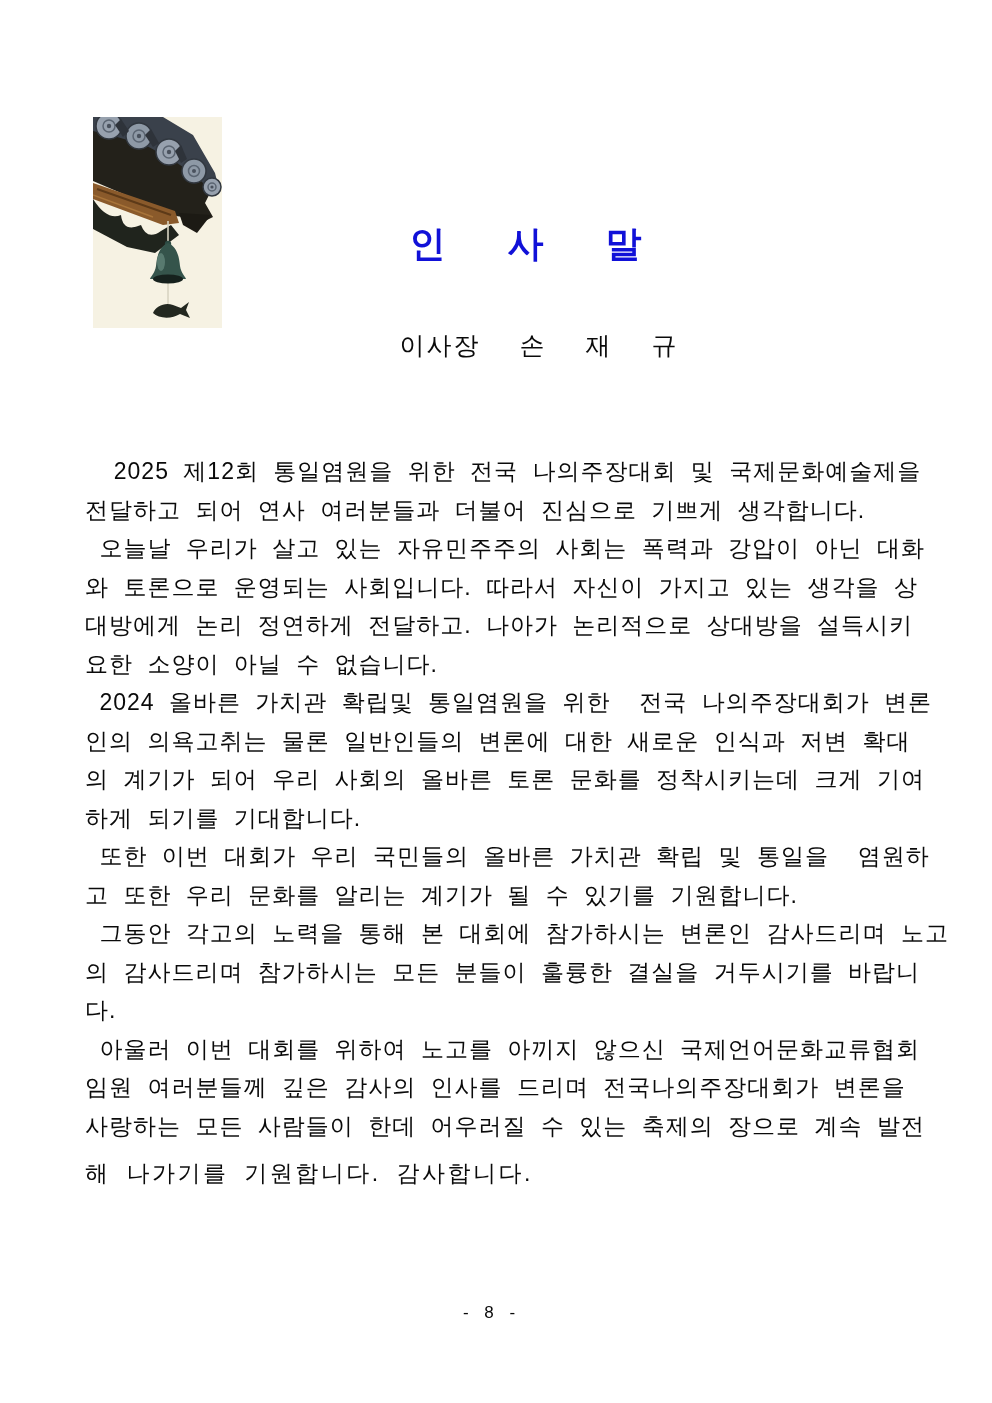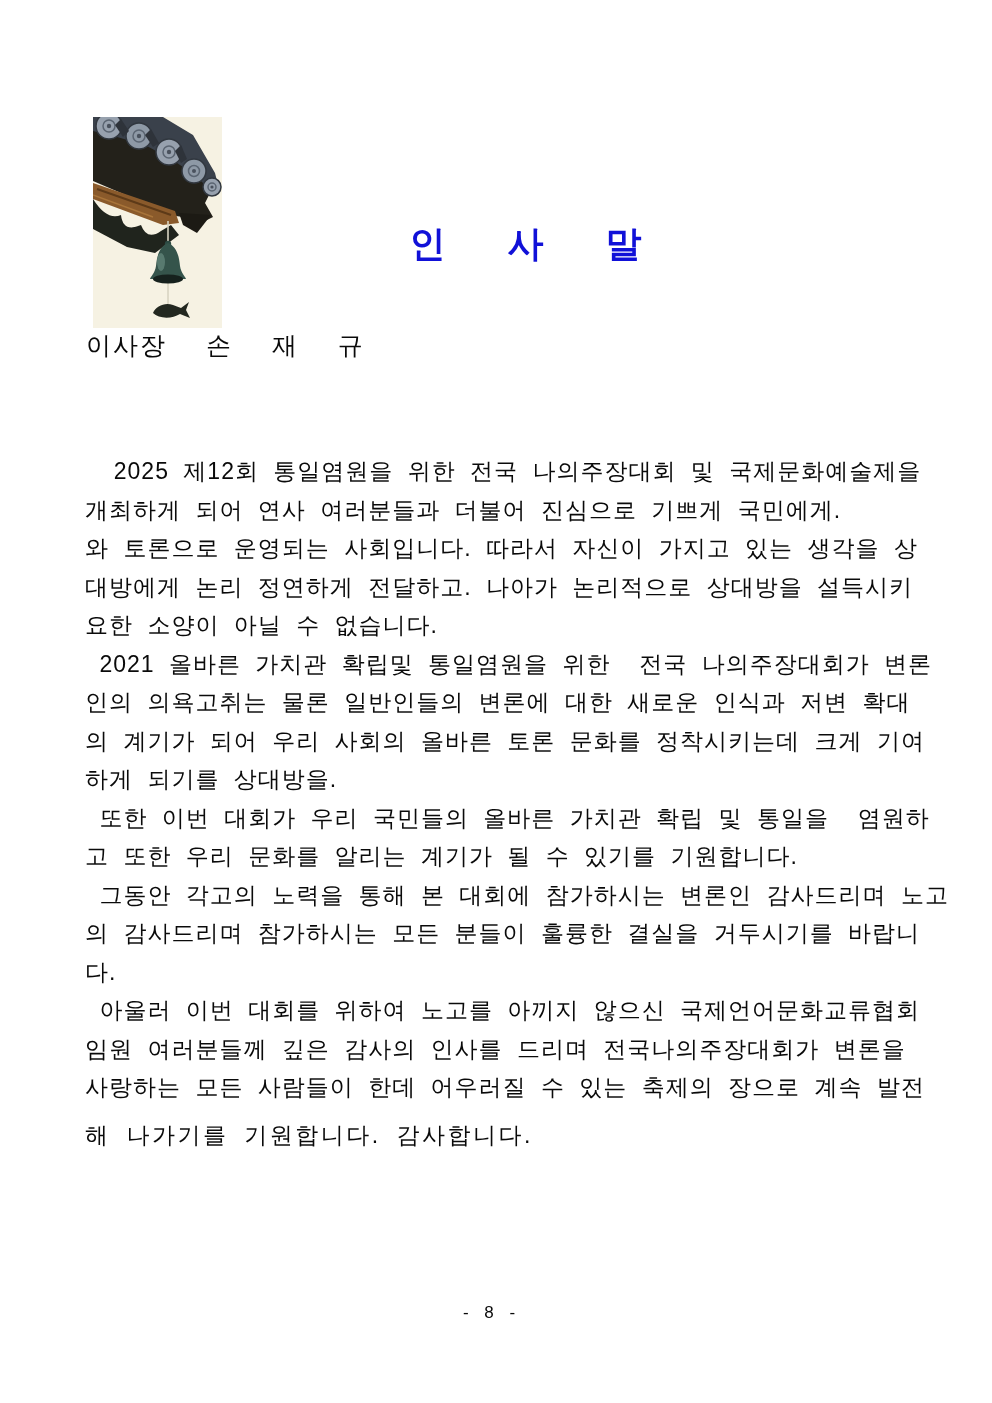--- a/index.html
+++ b/index.html
@@ -34,20 +34,21 @@
     word-spacing: 46px;
     white-space: pre;
   }
   .author {
     position: absolute;
     top: 329px;
     left: 0;
     width: 992px;
     box-sizing: border-box;
     padding-left: 86px;
+    text-align: center;
     font-size: 25px;
     color: #0a0a0a;
     letter-spacing: 2px;
     word-spacing: 30px;
     white-space: pre;
   }
   .body-text {
     position: absolute;
     top: 436px;
     left: 85px;
@@ -134,28 +135,29 @@
 
     <path d="M60,196 C63,189 72,185 80,188 L88,191 L96,185 L93,193 L97,201 L87,197 C79,202 66,202 60,196 Z" fill="#232820"></path>
   </svg>
 
   <div class="title">인 사 말</div>
 
   <div class="author">이사장 손 재 규</div>
 
   <div class="body-text">
     <div class="bline">  2025 제12회 통일염원을 위한 전국 나의주장대회 및 국제문화예술제을</div>
-    <div class="bline">개최하게 되어 연사 여러분들과 더불어 진심으로 기쁘게 국민에게.</div>
+    <div class="bline">전달하고 되어 연사 여러분들과 더불어 진심으로 기쁘게 생각합니다.</div>
+    <div class="bline"> 오늘날 우리가 살고 있는 자유민주주의 사회는 폭력과 강압이 아닌 대화</div>
     <div class="bline">와 토론으로 운영되는 사회입니다. 따라서 자신이 가지고 있는 생각을 상</div>
     <div class="bline">대방에게 논리 정연하게 전달하고. 나아가 논리적으로 상대방을 설득시키</div>
     <div class="bline">요한 소양이 아닐 수 없습니다.</div>
-    <div class="bline"> 2021 올바른 가치관 확립및 통일염원을 위한  전국 나의주장대회가 변론</div>
+    <div class="bline"> 2024 올바른 가치관 확립및 통일염원을 위한  전국 나의주장대회가 변론</div>
     <div class="bline">인의 의욕고취는 물론 일반인들의 변론에 대한 새로운 인식과 저변 확대</div>
     <div class="bline">의 계기가 되어 우리 사회의 올바른 토론 문화를 정착시키는데 크게 기여</div>
-    <div class="bline">하게 되기를 상대방을.</div>
+    <div class="bline">하게 되기를 기대합니다.</div>
     <div class="bline"> 또한 이번 대회가 우리 국민들의 올바른 가치관 확립 및 통일을  염원하</div>
     <div class="bline">고 또한 우리 문화를 알리는 계기가 될 수 있기를 기원합니다.</div>
     <div class="bline"> 그동안 각고의 노력을 통해 본 대회에 참가하시는 변론인 감사드리며 노고</div>
     <div class="bline">의 감사드리며 참가하시는 모든 분들이 훌륭한 결실을 거두시기를 바랍니</div>
     <div class="bline">다.</div>
     <div class="bline"> 아울러 이번 대회를 위하여 노고를 아끼지 않으신 국제언어문화교류협회</div>
     <div class="bline">임원 여러분들께 깊은 감사의 인사를 드리며 전국나의주장대회가 변론을</div>
     <div class="bline">사랑하는 모든 사람들이 한데 어우러질 수 있는 축제의 장으로 계속 발전</div>
     <div class="bline">해 나가기를 기원합니다. 감사합니다.</div>
   </div>

